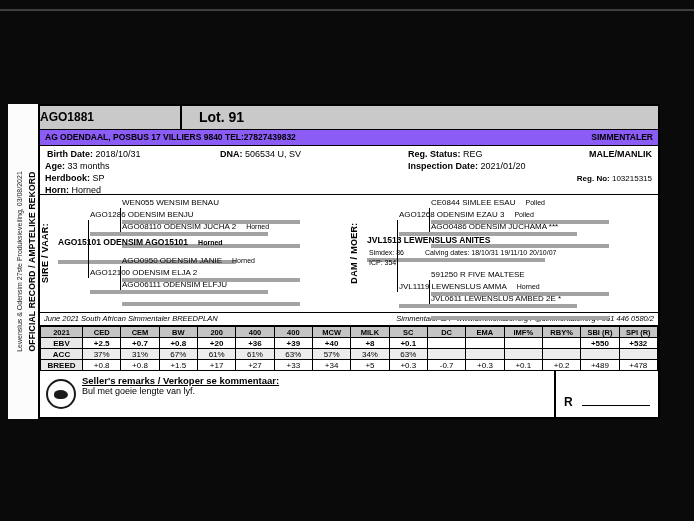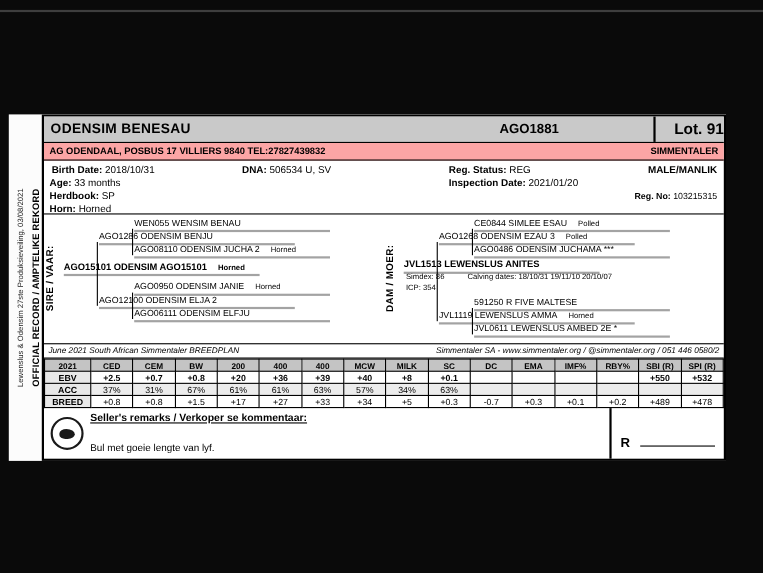--- a/index.html
+++ b/index.html
@@ -9,29 +9,29 @@
   .page{position:absolute;left:8px;top:104px;width:652px;height:315px;background:#fcfcfc}
   .vstrip{position:absolute;left:0;top:0;width:30px;height:315px}
   .vtext{position:absolute;transform-origin:left top;transform:rotate(-90deg);white-space:nowrap;width:315px;text-align:center}
   .v1{left:19px;top:315px;font-weight:bold;font-size:8.5px;letter-spacing:.2px}
   .v2{left:8px;top:315px;font-size:7px;color:#1c1c1c}
   .card{position:absolute;left:30px;top:0;width:622px;height:315px;border:2px solid #000;background:#fff;display:flex;flex-direction:column}
   .hdr{display:flex;height:24px;background:#c9c9c9;border-bottom:1px solid #000;flex:0 0 auto}
   .h-name{flex:1;line-height:22px;padding-left:6px;font-weight:bold;font-size:12.5px;letter-spacing:.3px}
   .h-id{width:140px;line-height:22px;font-weight:bold;font-size:12px}
   .h-lot{width:64px;line-height:22px;border-left:2px solid #000;text-align:right;font-weight:bold;font-size:14px}
-  .ownr{display:flex;justify-content:space-between;height:16px;background:#fca5a5;border-bottom:1px solid #000;font-size:8.5px;font-weight:bold;line-height:15px;padding:0 5px;flex:0 0 auto}
+  .ownr{display:flex;justify-content:space-between;height:16px;background:#8b5cf6;border-bottom:1px solid #000;font-size:8.5px;font-weight:bold;line-height:15px;padding:0 5px;flex:0 0 auto}
   .details{position:relative;height:49px;border-bottom:1px solid #000;font-size:9px;flex:0 0 auto}
   .dt{position:absolute;white-space:nowrap}
   .dt b{font-weight:bold}
   .ped{position:relative;height:118px;border-bottom:1px solid #000;display:flex;flex:0 0 auto}
   .ped-half{position:relative;width:50%;height:100%}
   .ped-label{position:absolute;left:-49px;top:52px;width:110px;height:12px;text-align:center;transform:rotate(-90deg);font-weight:bold;font-size:9px;letter-spacing:.3px}
   .tree{position:absolute;left:18px;top:3px;right:0;bottom:0;font-size:8px}
-  .pe{position:absolute;white-space:nowrap;border-bottom:2px solid #a3a3a3;width:178px;padding-bottom:1px;line-height:9px}
+  .pe{position:absolute;white-space:nowrap;border-bottom:4px solid #a3a3a3;width:178px;padding-bottom:13px;line-height:9px}
   .pe .note{font-size:7px;margin-left:10px}
   .pe.bold{font-weight:bold;font-size:8.5px}
   .meta{position:absolute;font-size:7px;white-space:nowrap}
   .vc{position:absolute;width:1px;background:#000}
   .s1{left:64px;top:0}.s2{left:32px;top:12px}.s3{left:64px;top:24px}
   .s4{left:0;top:40px}.s5{left:64px;top:58px}.s6{left:32px;top:70px}.s7{left:64px;top:82px}
   .vcs1{left:62px;top:10px;height:24px}.vcs2{left:30px;top:22px;height:58px}.vcs3{left:62px;top:68px;height:24px}
   .d1{left:64px;top:0}.d2{left:32px;top:12px}.d3{left:64px;top:24px}.d4{left:0;top:38px}
   .m1{left:2px;top:51px}.m2{left:58px;top:51px}.m3{left:2px;top:61px}
   .d5{left:64px;top:72px}.d6{left:32px;top:84px}.d7{left:64px;top:96px}
@@ -44,42 +44,41 @@
   .bp td.lbl{font-weight:bold;background:#e8e8e8}
   tr.ebv td{font-weight:bold}
   tr.ebv td.lbl,tr.acc td{}
   tr.acc{background:#ececec}
   .remarks{display:flex;flex:1 1 auto}
   .logo-cell{width:42px;display:flex;align-items:center;justify-content:center}
   .logo{width:30px;height:30px;border-radius:50%;border:2px solid #1a1a1a;position:relative;background:#fff}
   .logo::after{content:"";position:absolute;left:6px;top:9px;width:14px;height:9px;background:#1a1a1a;border-radius:60% 70% 60% 50%}
   .rem-body{flex:1;padding-top:4px}
   .rem-title{font-weight:bold;font-size:9.5px;text-decoration:underline}
-  .rem-text{font-size:9px;margin-top:16px}
+  .rem-text{font-size:9px;margin-top:0}
   .price{width:104px;border-left:2px solid #000;position:relative}
   .price .cur{position:absolute;left:8px;bottom:8px;font-weight:bold;font-size:12px}
   .price .line{position:absolute;left:26px;right:8px;bottom:11px;border-bottom:1.5px solid #000}
 </style>
 </head>
 <body>
 
 <div class="screen">
   <div class="artifact"></div>
 
   <div class="page">
 
     <div class="vstrip">
       <div class="vtext v1">OFFICIAL RECORD / AMPTELIKE REKORD</div>
       <div class="vtext v2">Lewenslus &amp; Odensim 27ste Produksieveiling, 03/08/2021</div>
     </div>
 
     <div class="card">
 
       <div class="hdr">
-        <div class="h-name">ODENSIM BENESAU</div>
         <div class="h-id">AGO1881</div>
         <div class="h-lot">Lot. 91</div>
       </div>
 
       <div class="ownr">
         <span>AG ODENDAAL, POSBUS 17 VILLIERS 9840 TEL:27827439832</span>
         <span>SIMMENTALER</span>
       </div>
 
       <div class="details">

